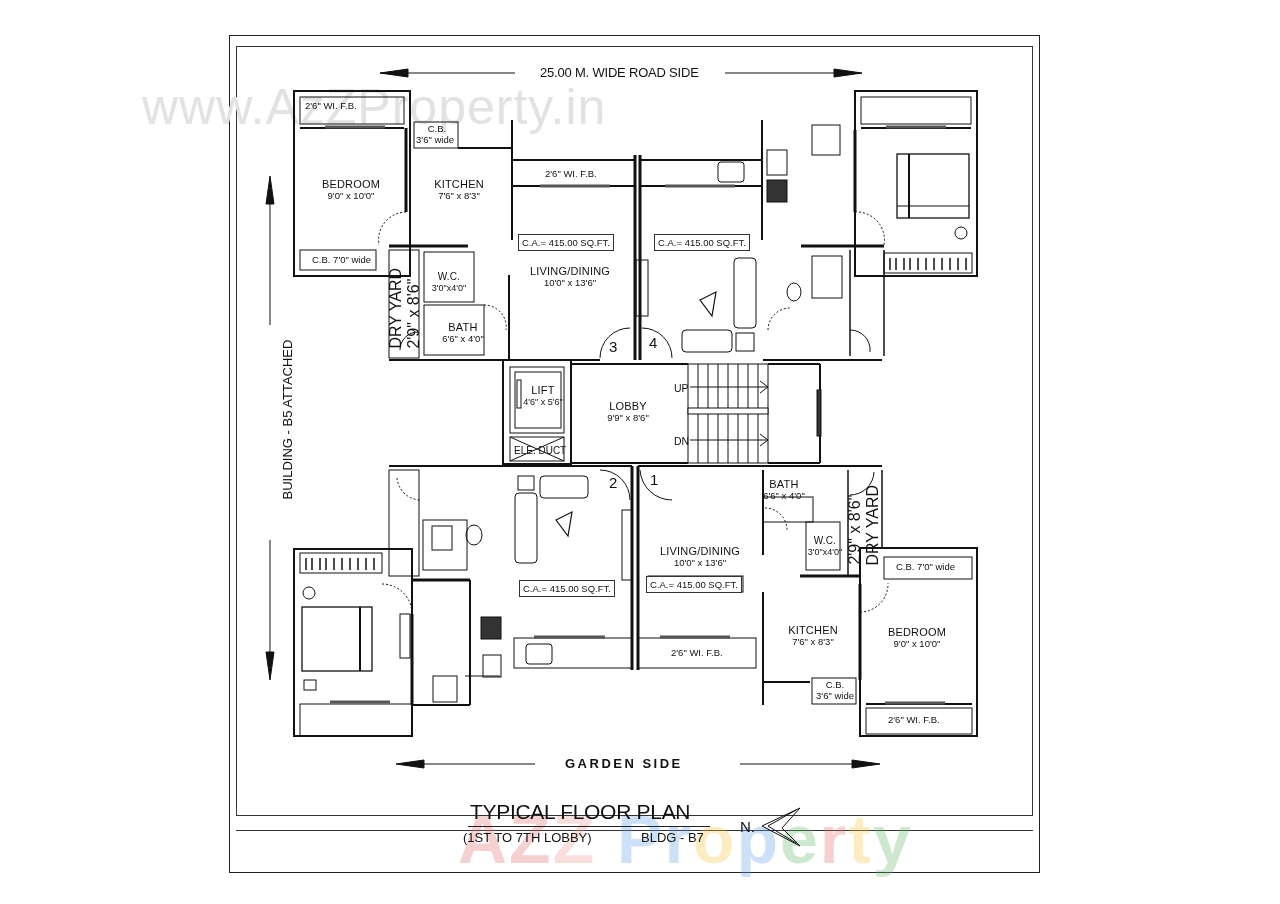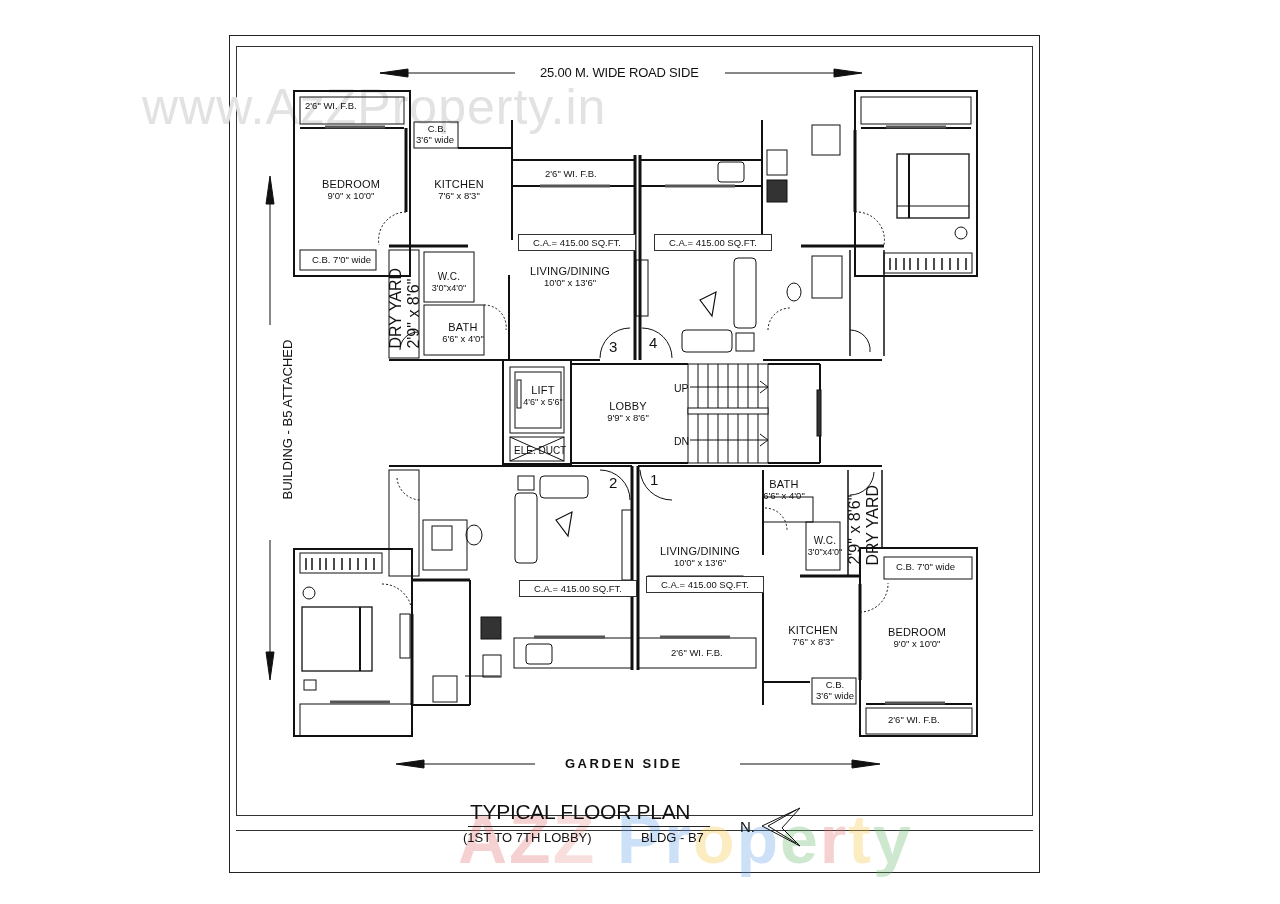--- a/index.html
+++ b/index.html
@@ -8,21 +8,21 @@
   .frame-inner { position:absolute; left:236px; top:46px; width:797px; height:770px; border:1px solid #333; box-sizing:border-box; }
   .frame-line2 { position:absolute; left:236px; top:830px; width:797px; height:0; border-top:1px solid #333; }
   .wm-top { position:absolute; left:142px; top:78px; font-size:50px; color:#e2e2e2; letter-spacing:1px; white-space:nowrap; z-index:0; }
   .wm-bottom { position:absolute; left:458px; top:800px; font-size:68px; font-weight:bold; white-space:nowrap; z-index:0; letter-spacing:2px; }
   .wm-bottom span { opacity:0.32; }
   svg.plan { position:absolute; left:0; top:0; z-index:1; }
   .lbl { position:absolute; z-index:2; text-align:center; white-space:nowrap; line-height:1.15; }
   .lbl .room { font-size:11px; letter-spacing:0.2px; }
   .lbl .dim { font-size:9.5px; }
   .small { font-size:9.5px; }
-  .ca-box { position:absolute; z-index:2; border:1px solid #333; background:#fff; font-size:9.5px; padding:2px 14px; white-space:nowrap; }
+  .ca-box { position:absolute; z-index:2; border:1px solid #333; background:#fff; font-size:9.5px; padding:2px 3px; white-space:nowrap; }
   .door-no { position:absolute; z-index:2; font-size:15px; }
   .title-main { position:absolute; left:470px; top:800px; font-size:21px; z-index:3; letter-spacing:-0.3px; }
   .title-underline { position:absolute; left:468px; top:826px; width:242px; border-top:1.5px solid #222; z-index:3; }
   .title-sub { position:absolute; left:463px; top:830px; font-size:13px; z-index:3; }
   .title-bldg { position:absolute; left:641px; top:830px; font-size:13px; z-index:3; }
   .north { position:absolute; left:740px; top:818px; font-size:15px; z-index:3; }
   .side-top { position:absolute; left:540px; top:65px; font-size:13px; z-index:2; letter-spacing:-0.2px; }
   .side-bottom { position:absolute; left:565px; top:756px; font-size:13px; z-index:2; letter-spacing:2.5px;font-weight:bold; }
   .side-left { position:absolute; left:208px; top:412px; font-size:13px; transform:rotate(-90deg); transform-origin:center; z-index:2; white-space:nowrap; }
   .vert { position:absolute; z-index:2; transform:rotate(-90deg); white-space:nowrap; text-align:center; line-height:1.1; }

